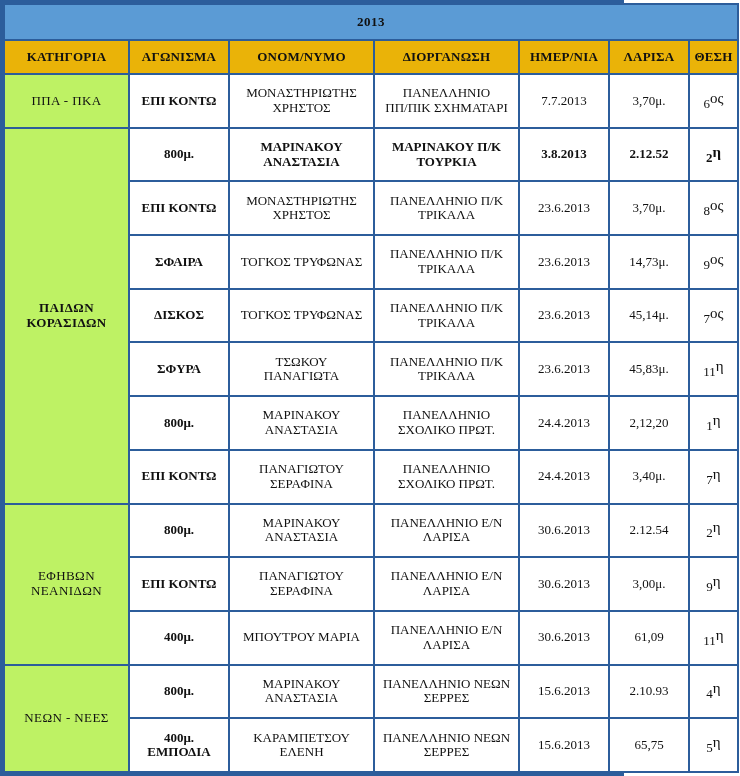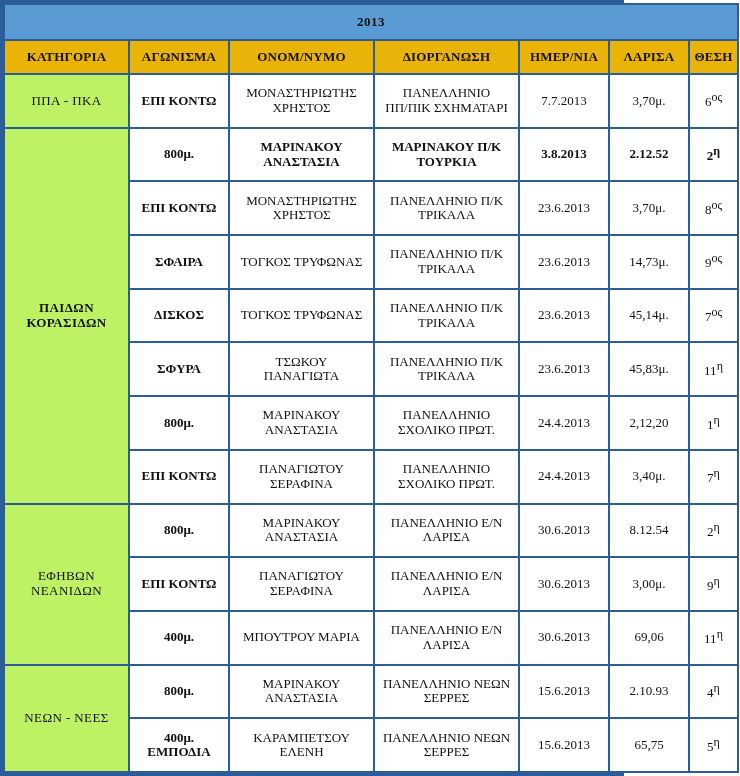--- a/index.html
+++ b/index.html
@@ -61,21 +61,21 @@
     background: #ffffff;
   }
   .row-red td {
     color: #c00000;
     font-weight: bold;
   }
   .bold {
     font-weight: bold;
   }
   sup {
-    font-size: 12px;
+    font-size: 15px;
     vertical-align: super;
   }
   .two-line {
     white-space: pre-line;
   }
   
   col.c0 { width: 125px; }
   col.c1 { width: 100px; }
   col.c2 { width: 145px; }
   col.c3 { width: 145px; }
@@ -193,40 +193,40 @@
         </tr>
         <tr>
           <td class="cat-cell two-line" rowspan="3">ΕΦΗΒΩΝ
 ΝΕΑΝΙΔΩΝ</td>
           <td class="data-cell two-line bold">800μ.</td>
           <td class="data-cell two-line">ΜΑΡΙΝΑΚΟΥ
 ΑΝΑΣΤΑΣΙΑ</td>
           <td class="data-cell two-line">ΠΑΝΕΛΛΗΝΙΟ  Ε/Ν
 ΛΑΡΙΣΑ</td>
           <td class="data-cell two-line">30.6.2013</td>
-          <td class="data-cell two-line">8.12.54</td>
+          <td class="data-cell two-line">2.12.54</td>
           <td class="data-cell"><span>2</span><sup>η</sup></td>
         </tr>
         <tr>
           <td class="data-cell two-line bold">ΕΠΙ ΚΟΝΤΩ</td>
           <td class="data-cell two-line">ΠΑΝΑΓΙΩΤΟΥ
 ΣΕΡΑΦΙΝΑ</td>
           <td class="data-cell two-line">ΠΑΝΕΛΛΗΝΙΟ  Ε/Ν
 ΛΑΡΙΣΑ</td>
           <td class="data-cell two-line">30.6.2013</td>
           <td class="data-cell two-line">3,00μ.</td>
           <td class="data-cell"><span>9</span><sup>η</sup></td>
         </tr>
         <tr>
           <td class="data-cell two-line bold">400μ.</td>
           <td class="data-cell two-line">ΜΠΟΥΤΡΟΥ ΜΑΡΙΑ</td>
           <td class="data-cell two-line">ΠΑΝΕΛΛΗΝΙΟ  Ε/Ν
 ΛΑΡΙΣΑ</td>
           <td class="data-cell two-line">30.6.2013</td>
-          <td class="data-cell two-line">69,06</td>
+          <td class="data-cell two-line">61,09</td>
           <td class="data-cell"><span>11</span><sup>η</sup></td>
         </tr>
         <tr>
           <td class="cat-cell two-line" rowspan="2">ΝΕΩΝ - ΝΕΕΣ</td>
           <td class="data-cell two-line bold">800μ.</td>
           <td class="data-cell two-line">ΜΑΡΙΝΑΚΟΥ
 ΑΝΑΣΤΑΣΙΑ</td>
           <td class="data-cell two-line">ΠΑΝΕΛΛΗΝΙΟ ΝΕΩΝ
 ΣΕΡΡΕΣ</td>
           <td class="data-cell two-line">15.6.2013</td>

